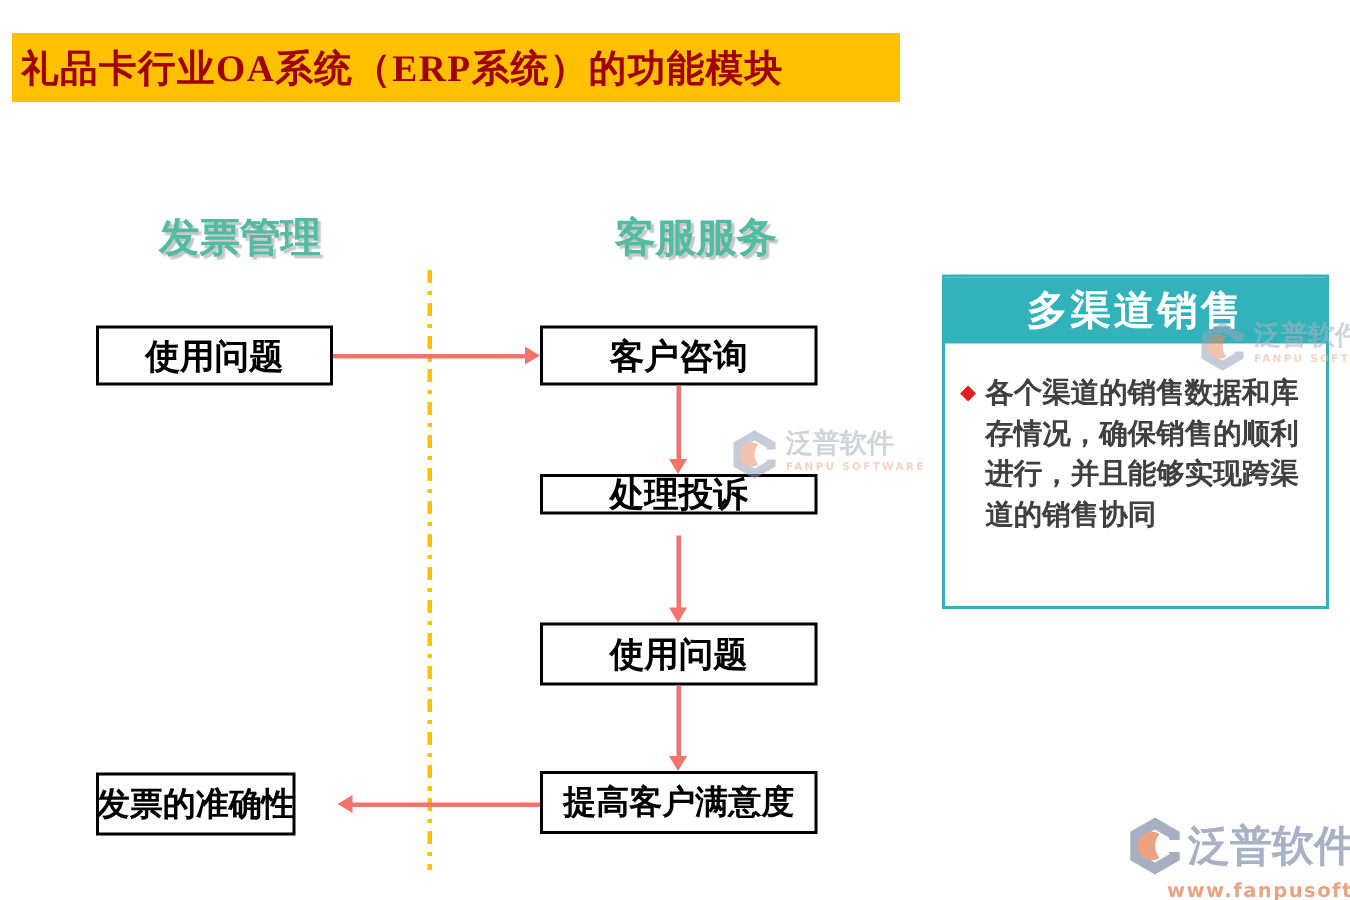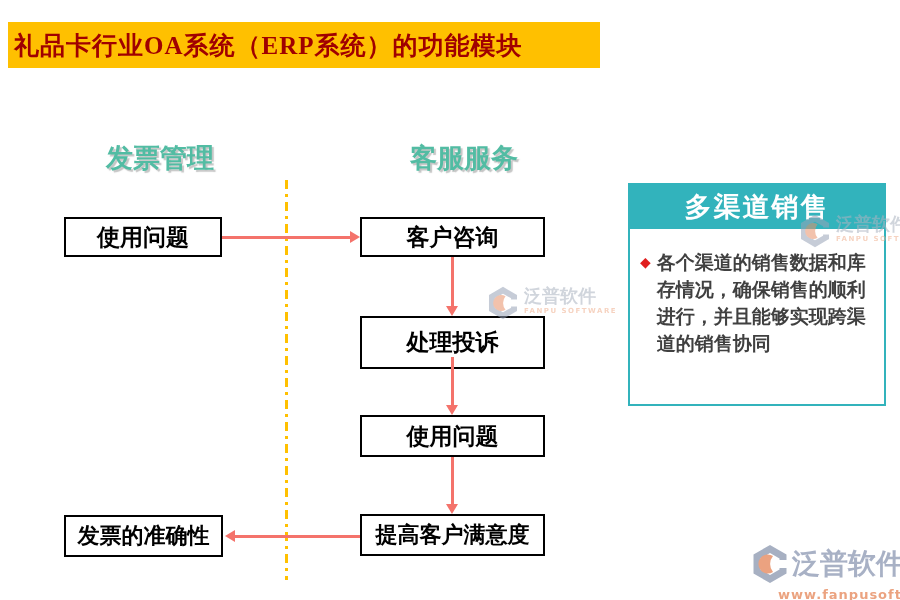--- a/index.html
+++ b/index.html
@@ -29,24 +29,24 @@
   .col-header.right{left:384px;}
   
   .fbox{
     position:absolute;background:#ffffff;border:2px solid #000;
     display:flex;align-items:center;justify-content:center;
     font-family:"DejaVu Serif","Liberation Serif",serif;
     font-weight:bold;font-size:23px;color:#000;white-space:nowrap;box-sizing:border-box;
   }
   .b-invoice-info{left:64px;top:217px;width:158px;height:40px;}
   .b-customer-inquiry{left:360px;top:217px;width:185px;height:40px;}
-  .b-handle-complaints{left:360px;top:316px;width:185px;height:53px;}
+  .b-handle-complaints{left:360px;top:316px;width:185px;height:27px;}
   .b-usage-issues{left:360px;top:415px;width:185px;height:42px;}
   .b-improve-satisfaction{left:360px;top:514px;width:185px;height:42px;font-size:22px;}
-  .b-invoice-accuracy{left:64px;top:515px;width:159px;height:42px;font-size:22px;}
+  .b-invoice-accuracy{left:64px;top:515px;width:133px;height:42px;font-size:22px;}
   
   .hline{position:absolute;height:3px;background:#F4736B;}
   .vline{position:absolute;width:3px;background:#F4736B;}
   .head-right{position:absolute;width:0;height:0;border-top:6px solid transparent;border-bottom:6px solid transparent;border-left:10px solid #F4736B;}
   .head-left{position:absolute;width:0;height:0;border-top:6px solid transparent;border-bottom:6px solid transparent;border-right:10px solid #F4736B;}
   .head-down{position:absolute;width:0;height:0;border-left:6px solid transparent;border-right:6px solid transparent;border-top:10px solid #F4736B;}
   
   .divider{
     position:absolute;left:285px;top:180px;width:3px;height:400px;
     background:repeating-linear-gradient(to bottom,

